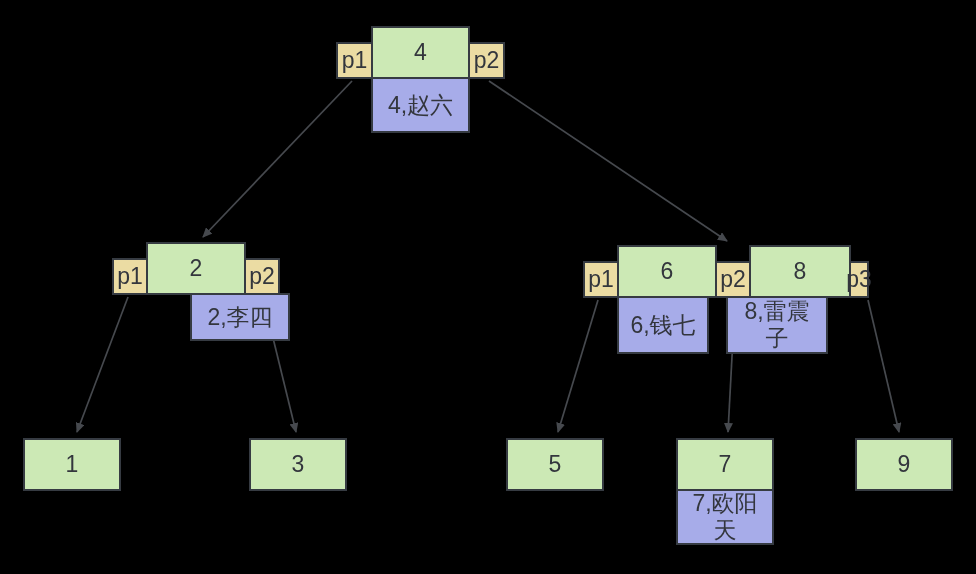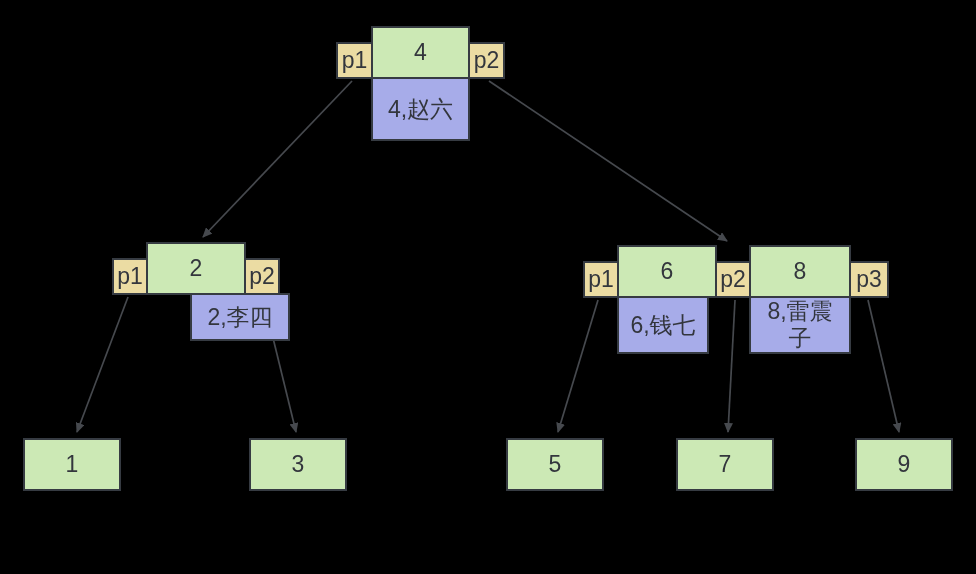--- a/index.html
+++ b/index.html
@@ -110,52 +110,53 @@
     <line x1="598" y1="300" x2="558" y2="432" marker-end="url(#ah)"></line>
     <line x1="735" y1="300" x2="728" y2="432" marker-end="url(#ah)"></line>
     <line x1="868" y1="300" x2="899" y2="432" marker-end="url(#ah)"></line>
   </svg>
 
   <div class="inode" style="left:336px; top:26px;">
     <div class="cell pointer" style="width:37px">p1</div>
     <div class="cell key" style="width:99px">4</div>
     <div class="cell pointer" style="width:37px">p2</div>
   </div>
-  <div class="record" style="left:371px; top:77px; width:99px; height:64px;">4,赵六</div>
+  <div class="record" style="left:371px; top:77px; width:99px; height:56px;">4,赵六</div>
 
   <div class="inode" style="left:112px; top:242px;">
     <div class="cell pointer" style="width:36px">p1</div>
     <div class="cell key" style="width:100px">2</div>
     <div class="cell pointer" style="width:36px">p2</div>
   </div>
   <div class="record" style="left:146px; top:293px; width:100px; height:48px;margin-left:44px;">2,李四</div>
 
   <div class="inode" style="left:583px; top:245px;">
     <div class="cell pointer" style="width:36px">p1</div>
     <div class="cell key" style="width:100px">6</div>
     <div class="cell pointer" style="width:36px">p2</div>
     <div class="cell key" style="width:102px">8</div>
-    <div class="cell pointer" style="width:40px">p3</div>
+    <div class="cell pointer" style="width:20px">p3</div>
   </div>
   <div class="record" style="left:617px; top:296px; width:92px; height:58px;">6,钱七</div>
-  <div class="record" style="left:749px; top:296px; width:102px; height:58px;">8,雷震子</div>
+  <div class="record" style="left:726px; top:296px; width:102px; height:58px;">8,雷震子</div>
 
   <div class="leaf" style="left:23px; top:438px;">
     <div class="lkey">1</div>
   </div>
 
   <div class="leaf" style="left:249px; top:438px;">
     <div class="lkey">3</div>
   </div>
 
   <div class="leaf" style="left:506px; top:438px;">
     <div class="lkey">5</div>
   </div>
 
   <div class="leaf" style="left:676px; top:438px;">
     <div class="lkey">7</div>
+    <div class="lrecord">7,欧阳天</div>
   </div>
 
   <div class="leaf" style="left:855px; top:438px;">
     <div class="lkey">9</div>
   </div>
 
 </div>
 
 </body></html>

